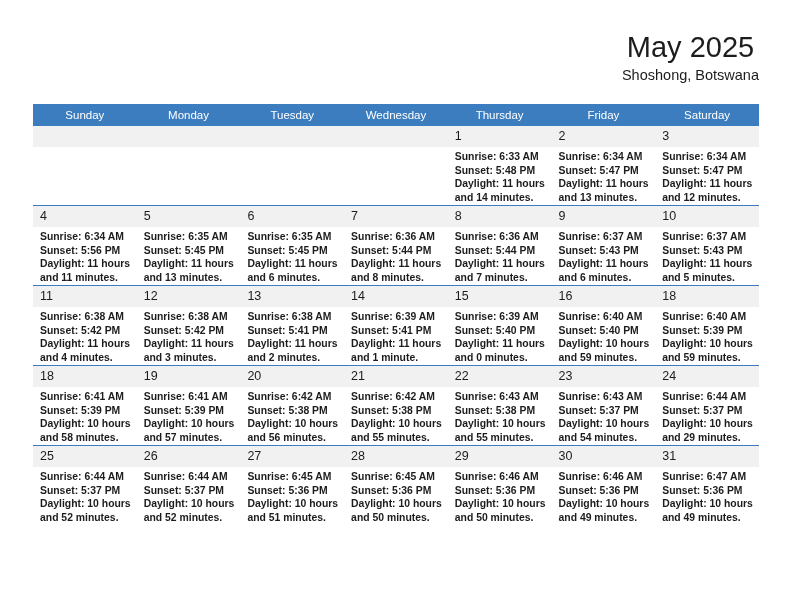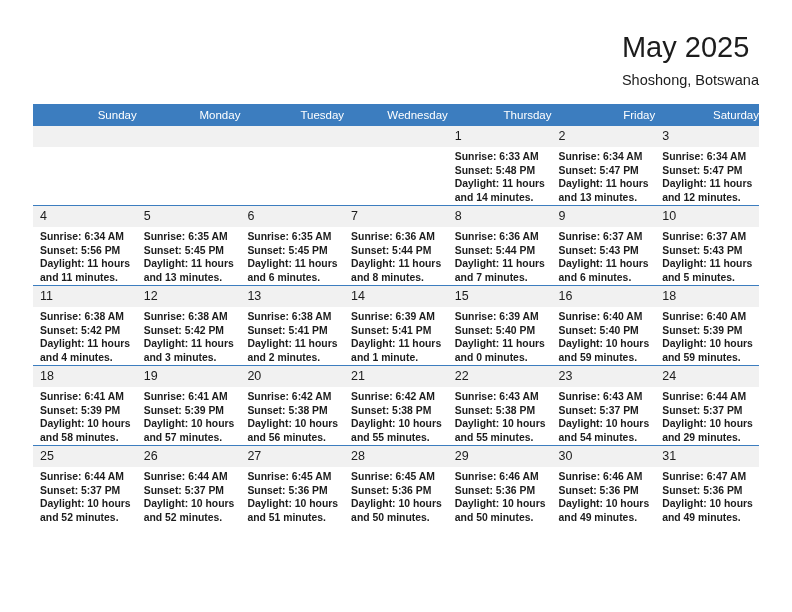--- a/index.html
+++ b/index.html
@@ -59,51 +59,50 @@
     left: 60px;
     top: 26px;
     font-size: 25px;
     color: #1b7fd4;
     font-family: "Liberation Sans", sans-serif;
   }
   .title-block {
     position: absolute;
     right: 0;
     top: 0;
-    text-align: left;
+    text-align: center;
   }
   .cal-title {
     font-size: 29px;
     color: #1c1c1c;
     line-height: 34px;
     white-space: nowrap;
   }
   .cal-subtitle {
     font-size: 14.5px;
     color: #1c1c1c;
     line-height: 22px;
-    margin-top: 5px;
     white-space: nowrap;
   }
 
   
   .calendar {
     position: absolute;
     left: 33px;
     top: 104px;
     width: 726px;
     border-collapse: collapse;
     table-layout: fixed;
   }
   .calendar th {
     background: #3c7dbf;
     color: #ffffff;
     font-size: 11.5px;
     font-weight: normal;
-    text-align: right;
+    text-align: center;
     padding: 5px 0 5px 0;
     height: 11px;
     border: none;
   }
   .calendar td {
     vertical-align: top;
     padding: 0;
     border: none;
     border-top: 1px solid #3c7dbf;
     height: 79px;

